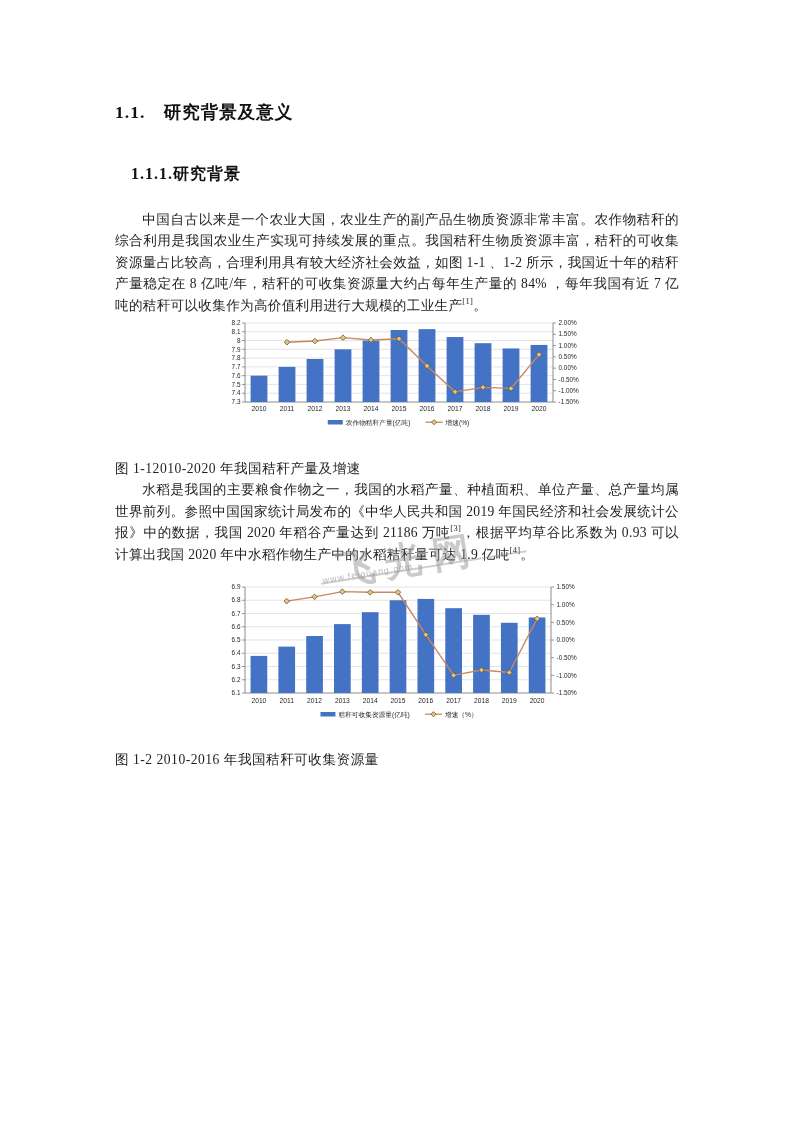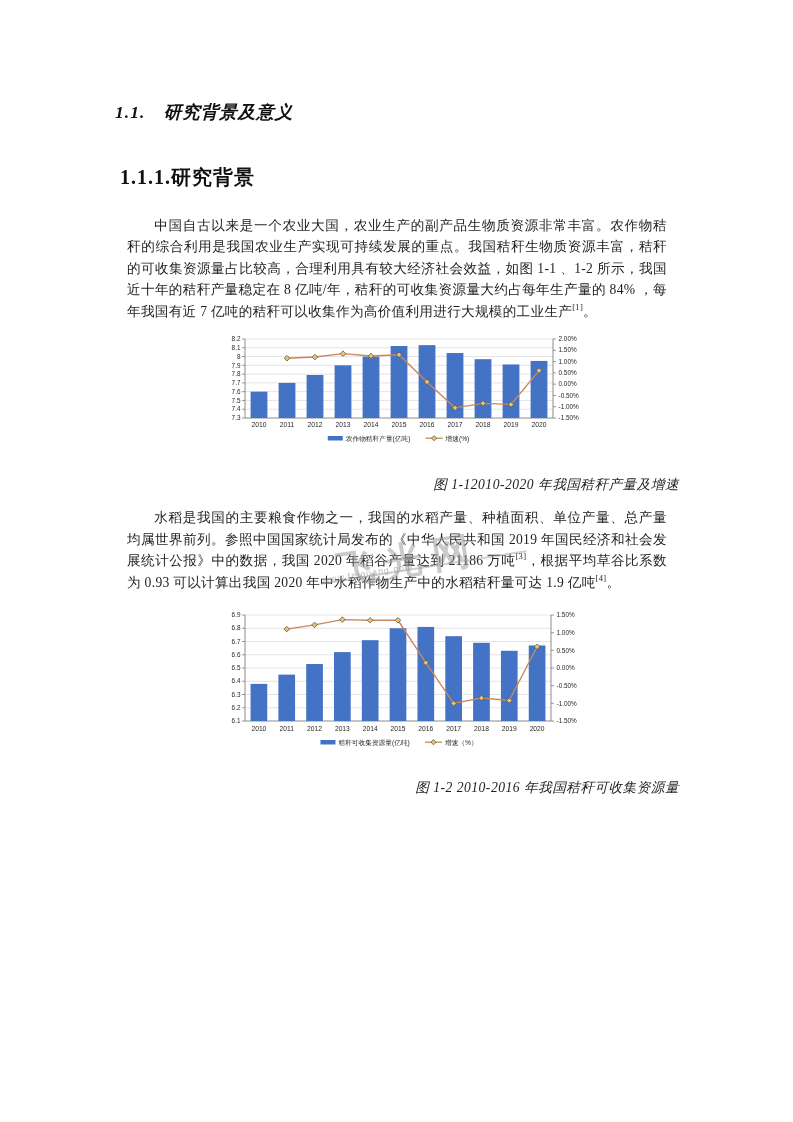--- a/index.html
+++ b/index.html
@@ -15,52 +15,50 @@
     position:absolute;
     left:115px;top:0;
     width:564px;
   }
   h1.h-major{
     margin:100px 0 0 0;
     font-size:17.5px;
     font-weight:bold;
     letter-spacing:1px;
     color:#111;
-    font-style:italic;
   }
   h2.h-minor{
-    margin:40px 0 0 5px;
-    font-size:20px;
+    margin:40px 0 0 16px;
+    font-size:16px;
     font-weight:bold;
     letter-spacing:1px;
     color:#111;
   }
   p.body-p{
-    margin:12px;
+    margin:0;
     font-size:13.6px;
     line-height:21.4px;
     text-align:justify;
     text-indent:2em;
     letter-spacing:0.3px;
   }
   p.first-p{margin-top:24px;}
   sup.ref{font-size:8.5px;line-height:0;}
   .chart-block{
     position:relative;
     margin:0 0 0 104px;
   }
   .chart1{margin-top:2px;}
   .chart2{margin-top:16px;}
   .fig-caption{
     margin:16px 0 0 0;
     font-size:13.6px;
     line-height:21.4px;
-    text-align:right;
+    text-align:left;
     letter-spacing:0.5px;
-    font-style:italic;
   }
   svg text{
     font-family:"Liberation Sans","DejaVu Sans",sans-serif;
   }
   .watermark{
     position:absolute;
     left:336px;top:528px;
     width:230px;
     transform:rotate(-9deg);
     pointer-events:none;

